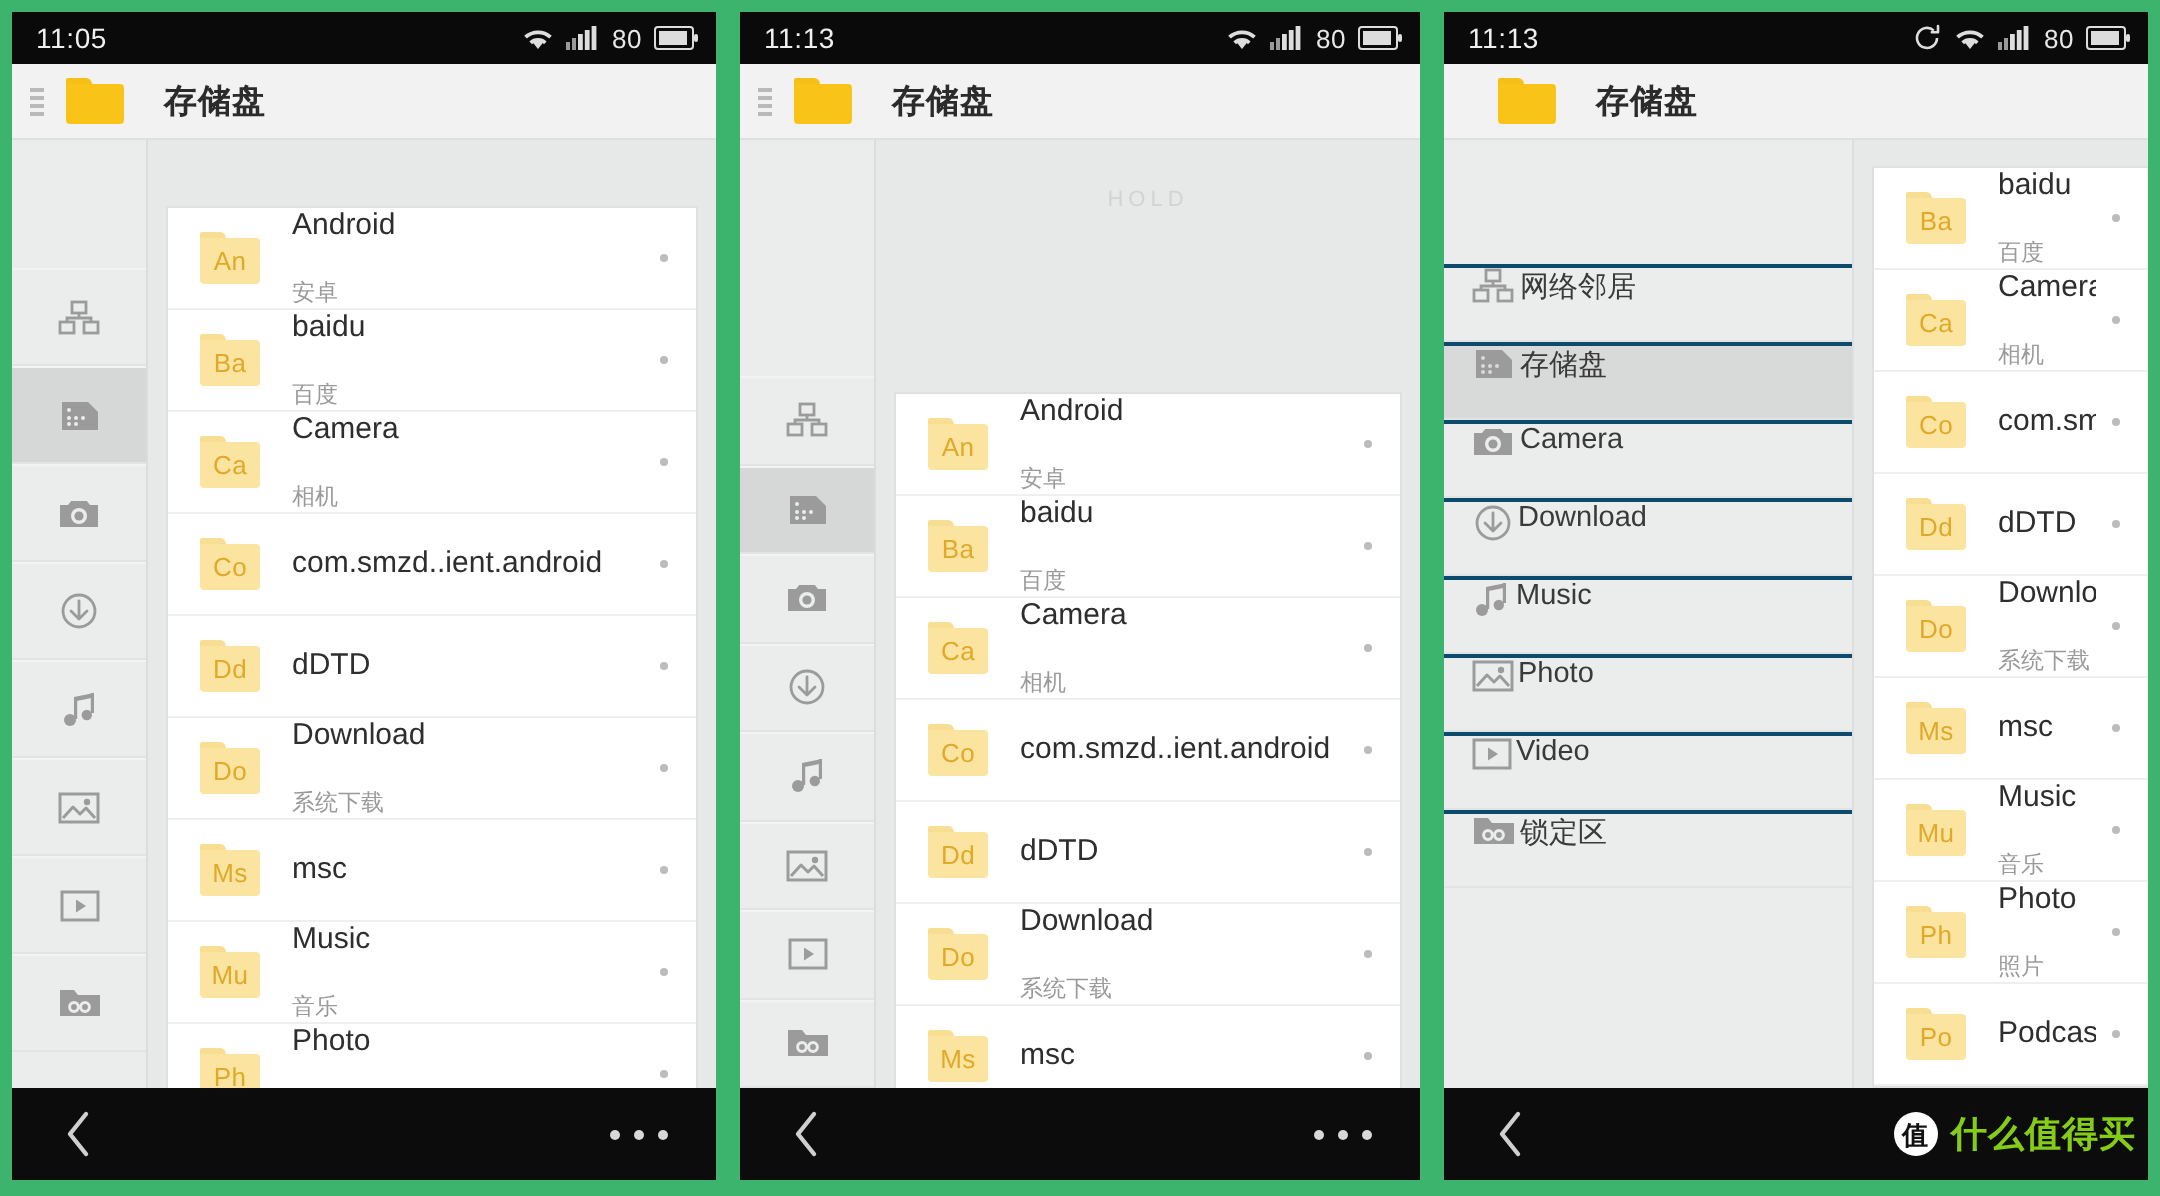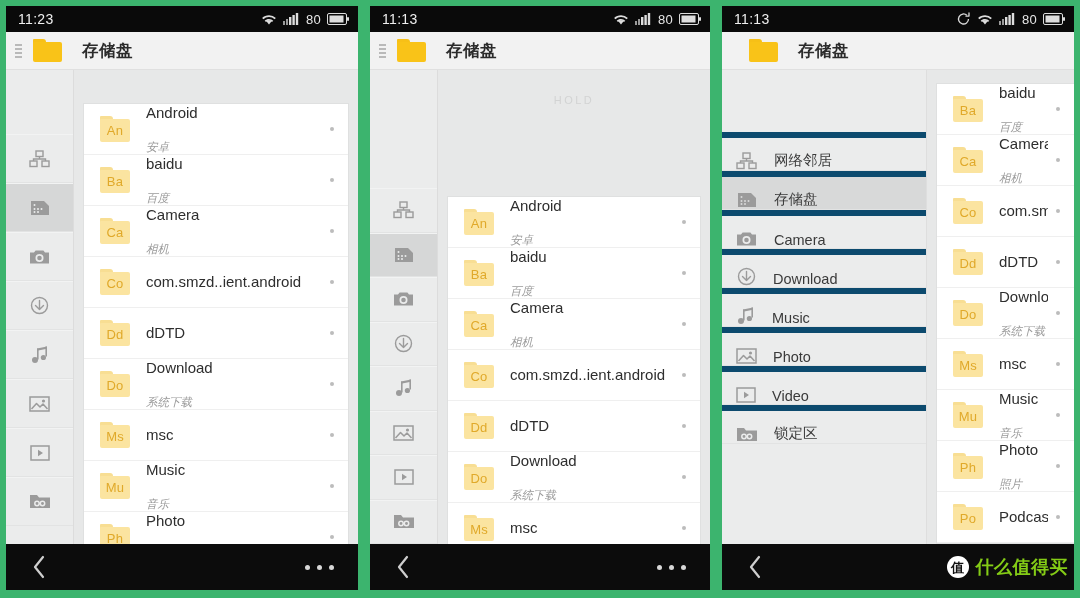--- a/index.html
+++ b/index.html
@@ -128,25 +128,25 @@
   .sidenav {
     flex: 0 0 205px;
     width: 205px;
     background: #ebecec;
     display: flex; flex-direction: column;
     padding-top: 62px;
     border-right: 1px solid #dedede;
   }
   .side-item {
     height: 39px;
-    display: flex; align-items: flex-end;
+    display: flex; align-items: flex-start;
     padding-left: 14px;
-    gap: 16px;
+    gap: 2px;
     border-bottom: 1px solid #e2e3e3;
-    border-top: 6px solid #0c4a6e;
+    border-top: 2px solid #0c4a6e;
   }
   .side-item.selected { background: #d8d9d9; }
   .side-item svg { display: block; flex: 0 0 auto; }
   .side-label { font-size: 14.5px; color: #3a3a3a; }
 
   
   .listwrap {
     flex: 1; min-width: 0;
     position: relative;
     background: #e7e8e8;
@@ -198,21 +198,21 @@
     font-size: 13px; color: #e0a92a;
     font-weight: 400; line-height: 1;
     letter-spacing: .2px;
   }
   .rtext { flex: 1; min-width: 0; display: flex; flex-direction: column; justify-content: center; gap: 19px; }
   .rname {
     font-size: 15px; color: #2e2e2e;
     white-space: nowrap; overflow: hidden; text-overflow: clip;
     line-height: 1.15;
   }
-  .rsub { font-size: 11.5px; color: #9a9a9a; line-height: 1.15; font-style: italic; }
+  .rsub { font-size: 11.5px; color: #9a9a9a; line-height: 1.15; }
   .rdot {
     flex: 0 0 auto;
     width: 4px; height: 4px; border-radius: 50%;
     background: #bcbcbc;
     margin-left: 8px; margin-right: 4px;
   }
 
   
   .navbar {
     flex: 0 0 46px; height: 46px;
@@ -241,21 +241,21 @@
 </style>
 </head>
 <body>
 
 <div class="stage">
 
   <div class="panel panel-p1">
     <div class="screen">
 
       <div class="statusbar">
-        <div class="sb-time">11:23</div>
+        <div class="sb-time">11:05</div>
         <div class="sb-right">
           <svg width="16" height="13" viewBox="0 0 16 13">
               <path d="M8 11.5l2.6-3.2a4 4 0 0 0-5.2 0z" fill="#ddd"></path>
               <path d="M8 2.2c-2.7 0-5.1 1-6.9 2.7l1.3 1.4A8 8 0 0 1 8 4.1a8 8 0 0 1 5.6 2.2l1.3-1.4A10 10 0 0 0 8 2.2z" fill="#ddd"></path>
               <path d="M8 6c-1.7 0-3.2.6-4.3 1.7l1.3 1.4A4.6 4.6 0 0 1 8 7.8c1.2 0 2.3.5 3 1.3l1.3-1.4A6 6 0 0 0 8 6z" fill="#ddd"></path>
             </svg>
           <svg width="17" height="13" viewBox="0 0 17 13">
             <rect x="0" y="8" width="2" height="4" fill="#9a9a9a"></rect>
               <rect x="3" y="6" width="2" height="6" fill="#9a9a9a"></rect>
             <rect x="6" y="4" width="2.4" height="8" fill="#ddd"></rect>

